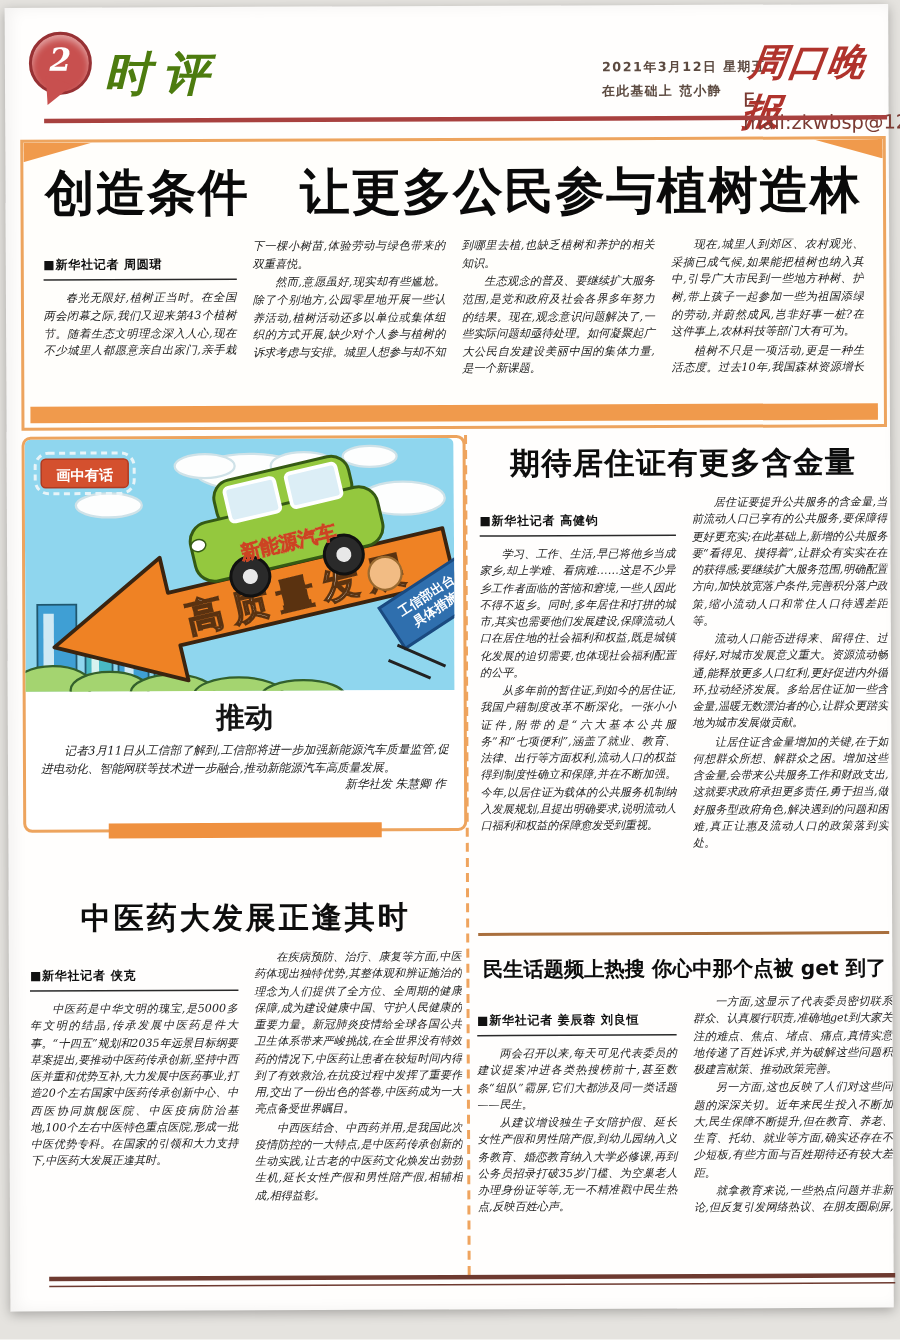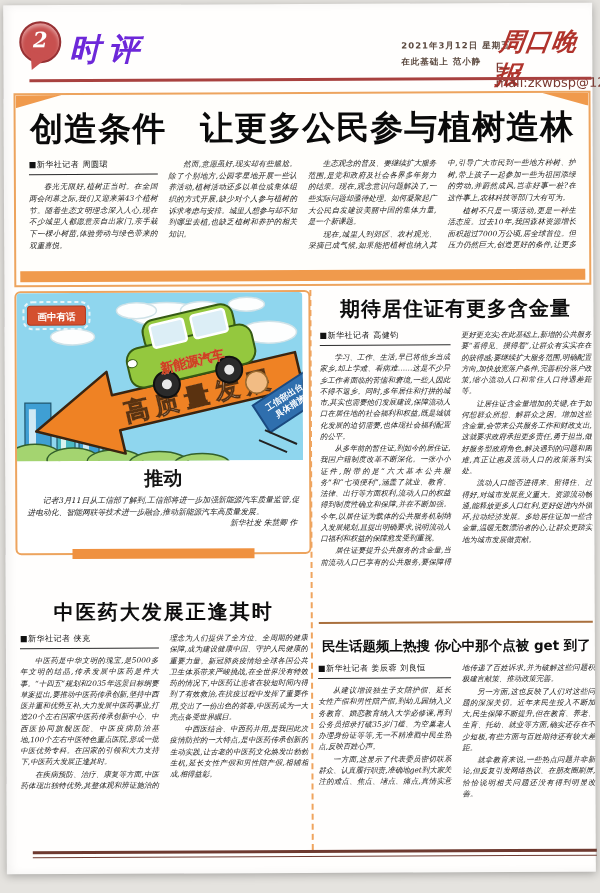--- a/index.html
+++ b/index.html
@@ -8,40 +8,40 @@
          box-shadow:0 2px 8px rgba(0,0,0,.28), inset 4px 0 10px rgba(0,0,0,.05);
          transform:rotate(-0.25deg);transform-origin:50% 50%;}
   
   .pin{position:absolute;left:16px;top:16px;width:38px;height:38px;background:#c8504f;border:2px solid #973134;
        border-radius:50% 50% 50% 50%;box-shadow:inset 0 3px 4px rgba(255,255,255,.45);}
   .pin:after{content:"";position:absolute;left:6px;top:30px;width:0;height:0;
        border-left:7px solid transparent;border-right:12px solid transparent;border-top:18px solid #c8504f;transform:rotate(18deg);}
   .pin .num{position:absolute;left:0;top:4px;width:100%;text-align:center;color:#fff;font-size:21px;font-weight:bold;
        font-style:italic;font-family:"DejaVu Serif",serif;}
   .section-title{position:absolute;left:66px;top:24px;font-size:31px;font-weight:900;font-style:italic;
-       letter-spacing:8px;color:#6d28d9;font-family:"DejaVu Serif",serif;text-align:right;}
+       letter-spacing:8px;color:#4d7c0f;font-family:"DejaVu Serif",serif;text-align:right;}
   .hdr-meta{position:absolute;left:398px;top:34px;font-size:8.5px;color:#5c4a40;font-weight:bold;letter-spacing:1px;line-height:1.9;}
   .masthead{position:absolute;left:494px;top:22px;font-size:25px;font-weight:900;font-style:italic;color:#b0332c;
        font-family:"DejaVu Serif",serif;transform:skewX(-8deg);letter-spacing:1px;}
   .hdr-email{position:absolute;left:492px;top:57px;font-size:13px;color:#7a3a32;}
   .hdr-rule{position:absolute;left:26px;top:74px;width:562px;height:3px;background:#a8413f;}
   
   .lead-box{position:absolute;left:10px;top:88px;width:573px;height:190px;border:2px solid #eda45e;background:#fffefb;}
   .tri{position:absolute;top:0;width:46px;height:13px;background:#f09a4c;}
   .tri.l{left:0;clip-path:polygon(0 0,100% 0,0 100%);}
   .tri.r{right:0;clip-path:polygon(0 0,100% 0,100% 100%);}
   .lead-title{margin-top:12px;text-align:center;font-size:33px;font-weight:900;letter-spacing:1px;color:#0a0a0a;}
   .lead-body{position:absolute;left:13px;right:13px;top:64px;height:104px;overflow:hidden;
        column-count:4;column-gap:11px;font-size:7.5px;line-height:1.55;text-align:justify;color:#1c1c1c;font-style:italic;
        font-family:"DejaVu Serif",serif;}
   .lead-bar{position:absolute;left:4px;right:4px;bottom:3px;height:11px;background:#f09a4c;}
   
-  .byline{display:block;font-weight:normal;font-style:normal;font-size:8px;color:#111;
+  .byline{display:block;font-weight:bold;font-style:normal;font-size:8px;color:#111;
        border-bottom:1px solid #2a2a2a;padding-bottom:3px;margin-bottom:6px;letter-spacing:.5px;
-       font-family:"DejaVu Sans",sans-serif;}
+       font-family:"DejaVu Sans",sans-serif;margin-top:12px;}
   .cols p{text-indent:2em;margin:0 0 1px 0;}
   
   .cartoon-box{position:absolute;left:10px;top:286px;width:292px;height:260px;border:2px solid #eda45e;border-radius:6px;background:#fff;}
   .cartoon-box svg{display:block;border-radius:4px 4px 0 0;}
   .cap-title{text-align:center;font-size:19px;font-weight:900;color:#141414;margin:5px 0 3px;}
   .cap-text{padding:0 10px;font-size:7.8px;line-height:1.5;text-align:justify;text-indent:2em;color:#1c1c1c;
        font-style:italic;font-family:"DejaVu Serif",serif;}
   .cap-credit{padding:0 12px;font-size:7.8px;text-align:right;color:#1c1c1c;font-style:italic;font-family:"DejaVu Serif",serif;}
   .cartoon-bar{position:absolute;left:50%;transform:translateX(-50%);bottom:-6px;width:182px;height:10px;background:#ef9140;}
   
@@ -172,22 +172,22 @@
   <div class="footer-rule"></div>
 
   <div class="art" id="residence">
     <div class="art-title">期待居住证有更多含金量</div>
     <div class="art-body cols">
       <span class="byline">■新华社记者 高健钧</span>
       <div>
           <p>学习、工作、生活,早已将他乡当成家乡,却上学难、看病难……这是不少异乡工作者面临的苦恼和窘境,一些人因此不得不返乡。同时,多年居住和打拼的城市,其实也需要他们发展建设,保障流动人口在居住地的社会福利和权益,既是城镇化发展的迫切需要,也体现社会福利配置的公平。</p>
           <p>从多年前的暂住证,到如今的居住证,我国户籍制度改革不断深化。一张小小证件,附带的是“六大基本公共服务”和“七项便利”,涵盖了就业、教育、法律、出行等方面权利,流动人口的权益得到制度性确立和保障,并在不断加强。今年,以居住证为载体的公共服务机制纳入发展规划,且提出明确要求,说明流动人口福利和权益的保障愈发受到重视。</p>
           <p>居住证要提升公共服务的含金量,当前流动人口已享有的公共服务,要保障得更好更充实;在此基础上,新增的公共服务要“看得见、摸得着”,让群众有实实在在的获得感;要继续扩大服务范围,明确配置方向,加快放宽落户条件,完善积分落户政策,缩小流动人口和常住人口待遇差距等。</p>
+          <p>流动人口能否进得来、留得住、过得好,对城市发展意义重大。资源流动畅通,能释放更多人口红利,更好促进内外循环,拉动经济发展。多给居住证加一些含金量,温暖无数漂泊者的心,让群众更踏实地为城市发展做贡献。</p>
           <p>让居住证含金量增加的关键,在于如何想群众所想、解群众之困。增加这些含金量,会带来公共服务工作和财政支出,这就要求政府承担更多责任,勇于担当,做好服务型政府角色,解决遇到的问题和困难,真正让惠及流动人口的政策落到实处。</p>
-          <p>流动人口能否进得来、留得住、过得好,对城市发展意义重大。资源流动畅通,能释放更多人口红利,更好促进内外循环,拉动经济发展。多给居住证加一些含金量,温暖无数漂泊者的心,让群众更踏实地为城市发展做贡献。</p>
         </div>
 
     </div>
   </div>
 
   <div class="art" id="tcm">
     <div class="art-title">中医药大发展正逢其时</div>
     <div class="art-body cols">
       <span class="byline">■新华社记者 侠克</span>
       <div>
@@ -197,20 +197,21 @@
         </div>
 
     </div>
   </div>
 
   <div class="art" id="minsheng">
     <div class="art-title">民生话题频上热搜 你心中那个点被 get 到了</div>
     <div class="art-body cols">
       <span class="byline">■新华社记者 姜辰蓉 刘良恒</span>
       <div>
+          <p>两会召开以来,每天可见代表委员的建议提案冲进各类热搜榜前十,甚至数条“组队”霸屏,它们大都涉及同一类话题——民生。</p>
           <p>从建议增设独生子女陪护假、延长女性产假和男性陪产假,到幼儿园纳入义务教育、婚恋教育纳入大学必修课,再到公务员招录打破35岁门槛、为空巢老人办理身份证等等,无一不精准戳中民生热点,反映百姓心声。</p>
           <p>一方面,这显示了代表委员密切联系群众、认真履行职责,准确地get到大家关注的难点、焦点、堵点、痛点,真情实意地传递了百姓诉求,并为破解这些问题积极建言献策、推动政策完善。</p>
           <p>另一方面,这也反映了人们对这些问题的深深关切。近年来民生投入不断加大,民生保障不断提升,但在教育、养老、生育、托幼、就业等方面,确实还存在不少短板,有些方面与百姓期待还有较大差距。</p>
           <p>就拿教育来说,一些热点问题并非新论,但反复引发网络热议、在朋友圈刷屏,恰恰说明相关问题还没有得到明显改善。</p>
         </div>
 
     </div>
   </div>
 
 </div>

